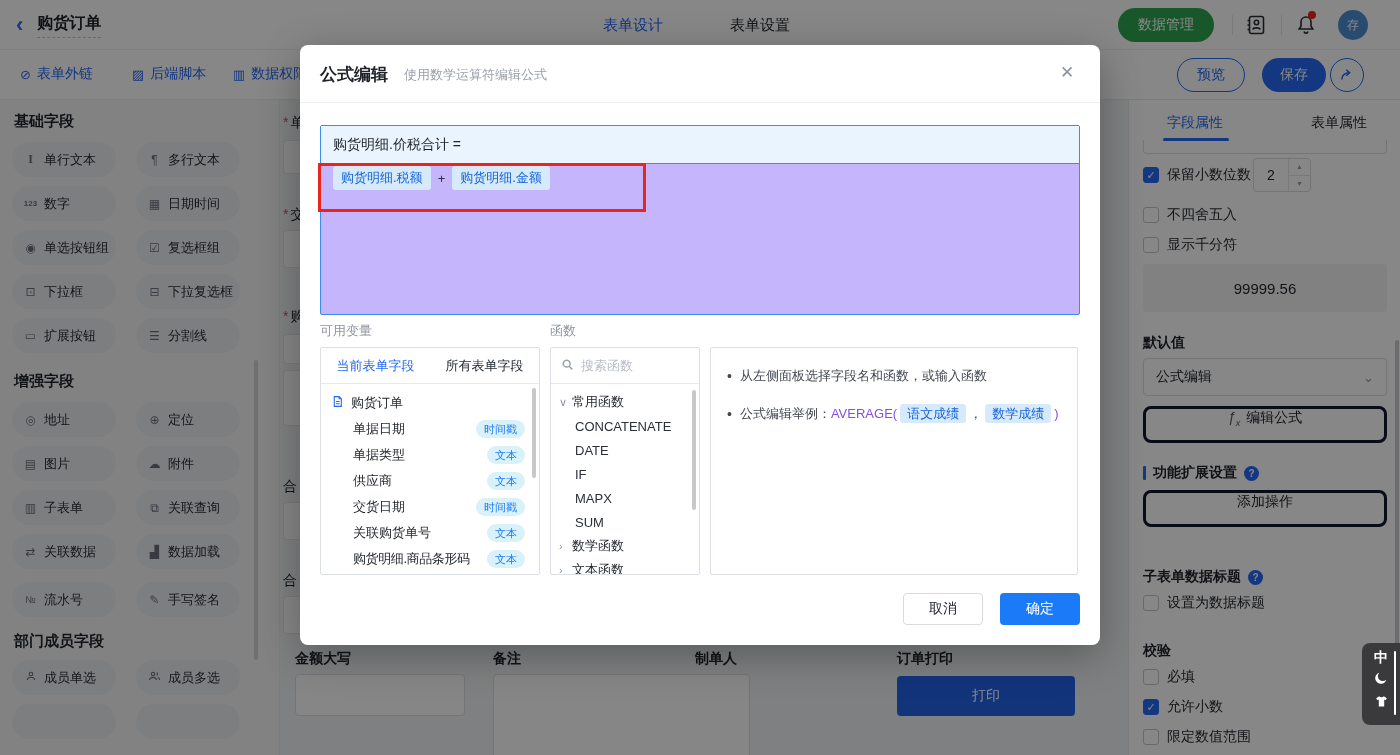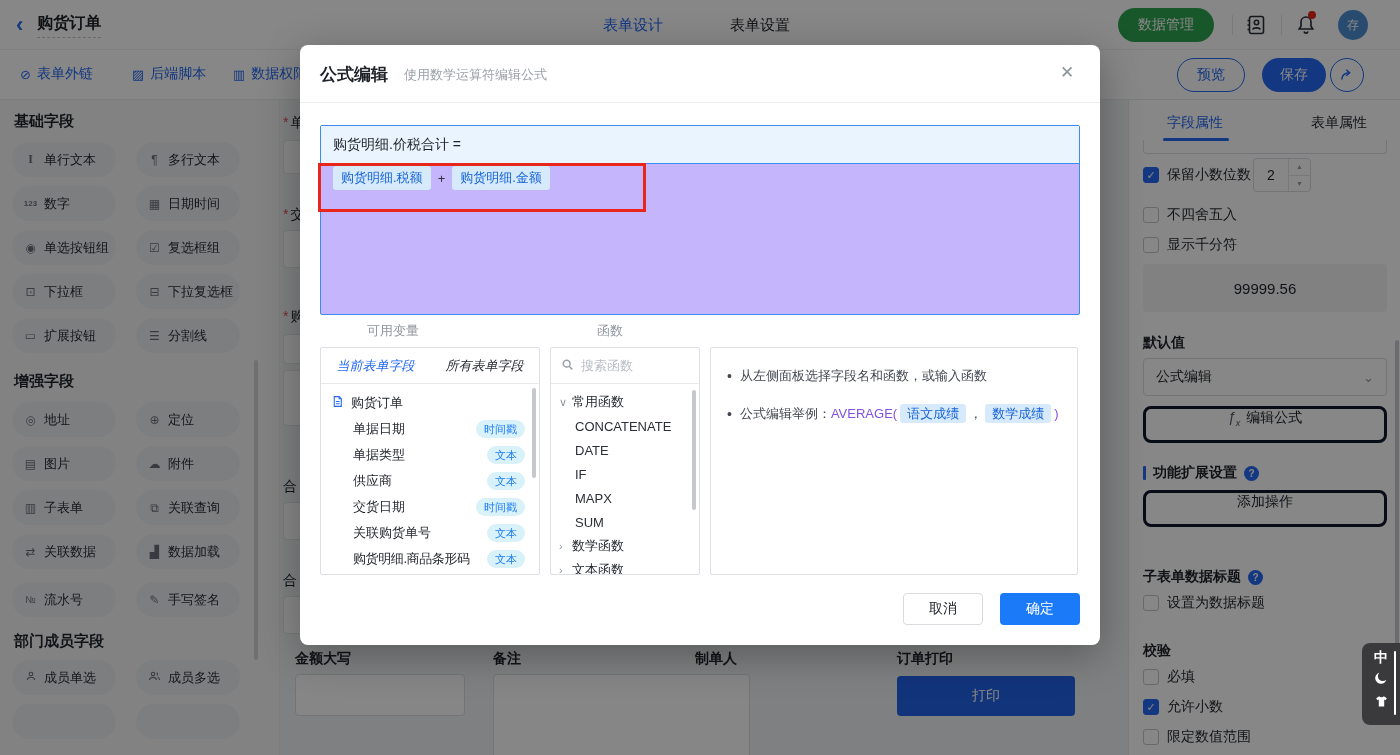--- a/index.html
+++ b/index.html
@@ -70,24 +70,24 @@
   .m-title { font-size:17px; font-weight:700; }
   .m-sub { font-size:13px; color:#9aa0a8; margin-left:16px; }
   .m-close { font-size:17px; color:#8f959e; cursor:pointer; }
   .m-divider { left:0; top:57px; width:800px; height:1px; background:#ededef; }
   .editor { left:20px; top:80px; width:760px; height:190px; border:1px solid #3d8af2; border-radius:2px; background:#c4b5fd; }
   .editor-head { height:38px; background:#e9f4fe; border-bottom:1px solid #3d8af2; display:flex; align-items:center; padding:0 12px; font-size:14px; }
   .editor-body { padding:2px 12px; display:flex; align-items:center; gap:7px; font-size:13px; }
   .token { background:#d6eafc; color:#1763d6; padding:3px 8px; border-radius:3px; cursor:pointer; }
   .op { color:#2b2f36; }
   .annotation { left:318px; top:163px; width:328px; height:49px; border:3px solid #e8261c; z-index:25; pointer-events:none; }
-  .panel-label { font-size:13px; color:#8f959e;margin-left:47px; }
+  .panel-label { font-size:13px; color:#8f959e; }
   .mpanel { border:1px solid #dcdfe3; border-radius:2px; background:#fff; overflow:hidden; }
   .var-tabs { height:36px; border-bottom:1px solid #e8e8e8; display:flex; align-items:center; justify-content:space-around; font-size:13px; }
-  .var-tab { cursor:pointer; color:#262b33;font-style:italic; }
+  .var-tab { cursor:pointer; color:#262b33; }
   .var-tab.active { color:#2468f2; }
   .tree-root { display:flex; align-items:center; gap:7px; font-size:13px; padding:10px 0 4px 10px; cursor:pointer; }
   .tree-row { height:26px; display:flex; align-items:center; justify-content:space-between; padding:0 14px 0 32px; font-size:13px; cursor:pointer; }
   .badge { height:18px; line-height:18px; border-radius:9px; background:#d9f1f9; color:#1a7cf8; font-size:11px; padding:0 8px; white-space:nowrap; }
   .search-row { height:36px; border-bottom:1px solid #e8e8e8; display:flex; align-items:center; padding:0 10px; gap:7px; }
   .search-row input { border:none; outline:none; width:100px; font-size:13px; color:#262b33; font-family:inherit; }
   .search-row input::placeholder { color:#b8bdc4; }
   .fn-group { height:24px; display:flex; align-items:center; gap:5px; padding-left:8px; font-size:13px; cursor:pointer; }
   .fn-item { height:24px; display:flex; align-items:center; padding-left:24px; font-size:13px; cursor:pointer; color:#2b2f36; }
   .fn-chev { color:#8f959e; font-size:11px; width:8px; }

